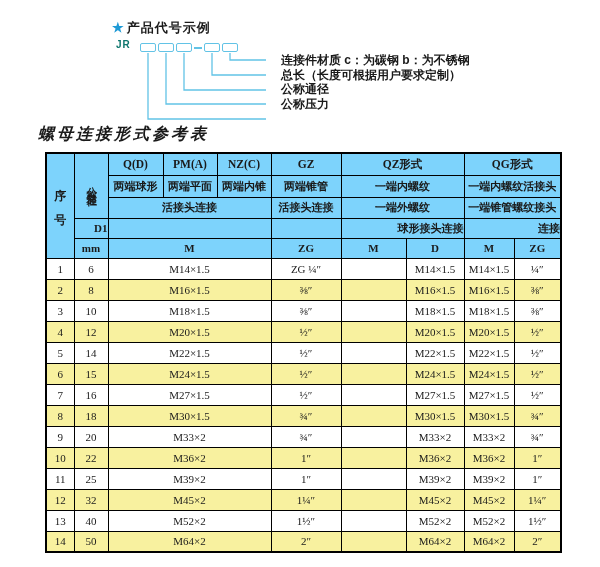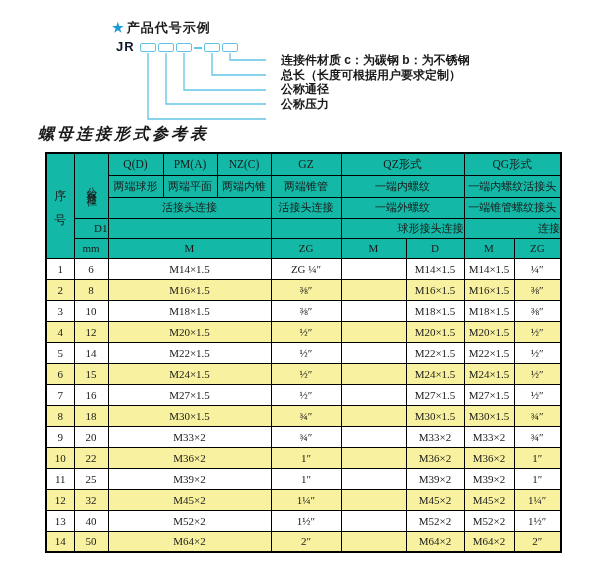--- a/index.html
+++ b/index.html
@@ -17,21 +17,21 @@
   
   .diagram { position: absolute; left: 0; top: 0; width: 600px; height: 150px; }
   .conn-lines { position: absolute; left: 0; top: 0; }
   .diag-title {
     position: absolute; left: 112px; top: 19px;
     font-size: 13px; font-weight: bold; letter-spacing: 1px;
   }
   .diag-title .star { color: #1e9ad6; margin-right: 2px; font-size: 13px; }
   .code-prefix {
     position: absolute; left: 116px; top: 39px;
-    font-size: 13px; font-weight: bold; color: #0f172a; letter-spacing: 1px;
+    font-size: 10px; font-weight: bold; color: #0f766e; letter-spacing: 1px;
   }
   .code-boxes { position: absolute; left: 140px; top: 43px; display: flex; align-items: center; }
   .cbox {
     width: 16px; height: 9px; border: 1.5px solid #62c3e6;
     border-radius: 2px; margin-right: 2px; background: #fff;
   }
   .cdash { width: 8px; height: 2px; background: #62c3e6; margin: 0 2px 0 0; }
   .diag-labels { position: absolute; left: 270px; top: 53px; }
   .dlabel {
     height: 14.7px; line-height: 14.7px;
@@ -47,21 +47,21 @@
   }
 
   
   table.ref {
     position: absolute; left: 45px; top: 152px;
     width: 515px; border-collapse: collapse; table-layout: fixed;
     border: 2px solid #000;
     font-family: "Liberation Serif", "DejaVu Serif", serif;
   }
   table.ref td { border: 1px solid #000; text-align: center; vertical-align: middle; padding: 0; overflow: hidden; }
-  thead td { background: #14b8a6; font-size: 11px; height: 21px; }
+  thead td { background: #7dd3fc; font-size: 11px; height: 21px; font-weight: bold; }
   thead tr.r1 td { height: 22px; font-size: 11.5px; }
   thead tr.r2 td { height: 22px; }
   thead tr.r3 td { height: 21px; }
   thead tr.r4 td { height: 20px; text-align: right; }
   thead tr.r5 td { height: 20px; }
   tbody td { height: 21px; font-size: 11px; background: #fff; }
   tbody tr:nth-of-type(even) td { background: #f8f19f; }
   .vert {
     writing-mode: vertical-rl; text-orientation: upright;
     display: inline-block; line-height: 1;

